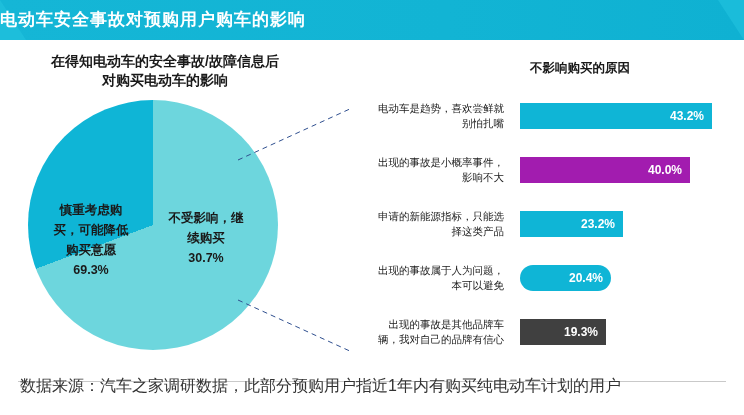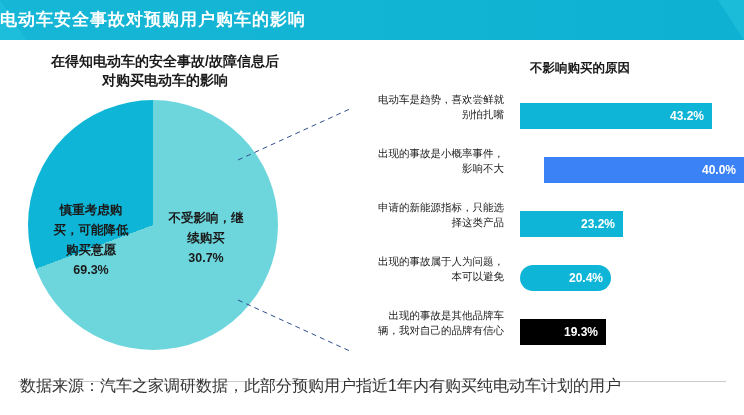--- a/index.html
+++ b/index.html
@@ -147,21 +147,21 @@
     height: 48px;
   }
   .bar-cat {
     position: absolute;
     left: 0;
     top: 0;
     width: 150px;
     height: 48px;
     display: flex;
     flex-direction: column;
-    justify-content: flex-start;
+    justify-content: center;
     align-items: flex-end;
     text-align: right;
     font-size: 10.5px;
     color: #1a1a1a;
     line-height: 15px;
     padding-right: 6px;
     box-sizing: border-box;
   }
   .bar-track {
     position: absolute;
@@ -255,21 +255,21 @@
             <div class="bar-val">43.2%</div>
           </div>
         </div>
       </div>
       <div class="bar-row" style="top: 54px;">
         <div class="bar-cat">
           <div>出现的事故是小概率事件，</div>
           <div>影响不大</div>
         </div>
         <div class="bar-track">
-          <div class="bar-fill" style="width: 200px; background: #3b82f6; margin-left: 24px;">
+          <div class="bar-fill" style="width: 170px; background: #a21caf;">
             <div class="bar-val">40.0%</div>
           </div>
         </div>
       </div>
       <div class="bar-row" style="top: 108px;">
         <div class="bar-cat">
           <div>申请的新能源指标，只能选</div>
           <div>择这类产品</div>
         </div>
         <div class="bar-track">
@@ -288,21 +288,21 @@
             <div class="bar-val">20.4%</div>
           </div>
         </div>
       </div>
       <div class="bar-row" style="top: 216px;">
         <div class="bar-cat">
           <div>出现的事故是其他品牌车</div>
           <div>辆，我对自己的品牌有信心</div>
         </div>
         <div class="bar-track">
-          <div class="bar-fill" style="width: 86px; background: #000000;">
+          <div class="bar-fill" style="width: 86px; background: #404040;">
             <div class="bar-val">19.3%</div>
           </div>
         </div>
       </div>
     </div>
 
   <svg id="connectors">
     <line x1="238" y1="160" x2="352" y2="108" stroke="#2f4f8f" stroke-width="1" stroke-dasharray="5,4"></line>
     <line x1="238" y1="300" x2="352" y2="352" stroke="#2f4f8f" stroke-width="1" stroke-dasharray="5,4"></line>
   </svg>

